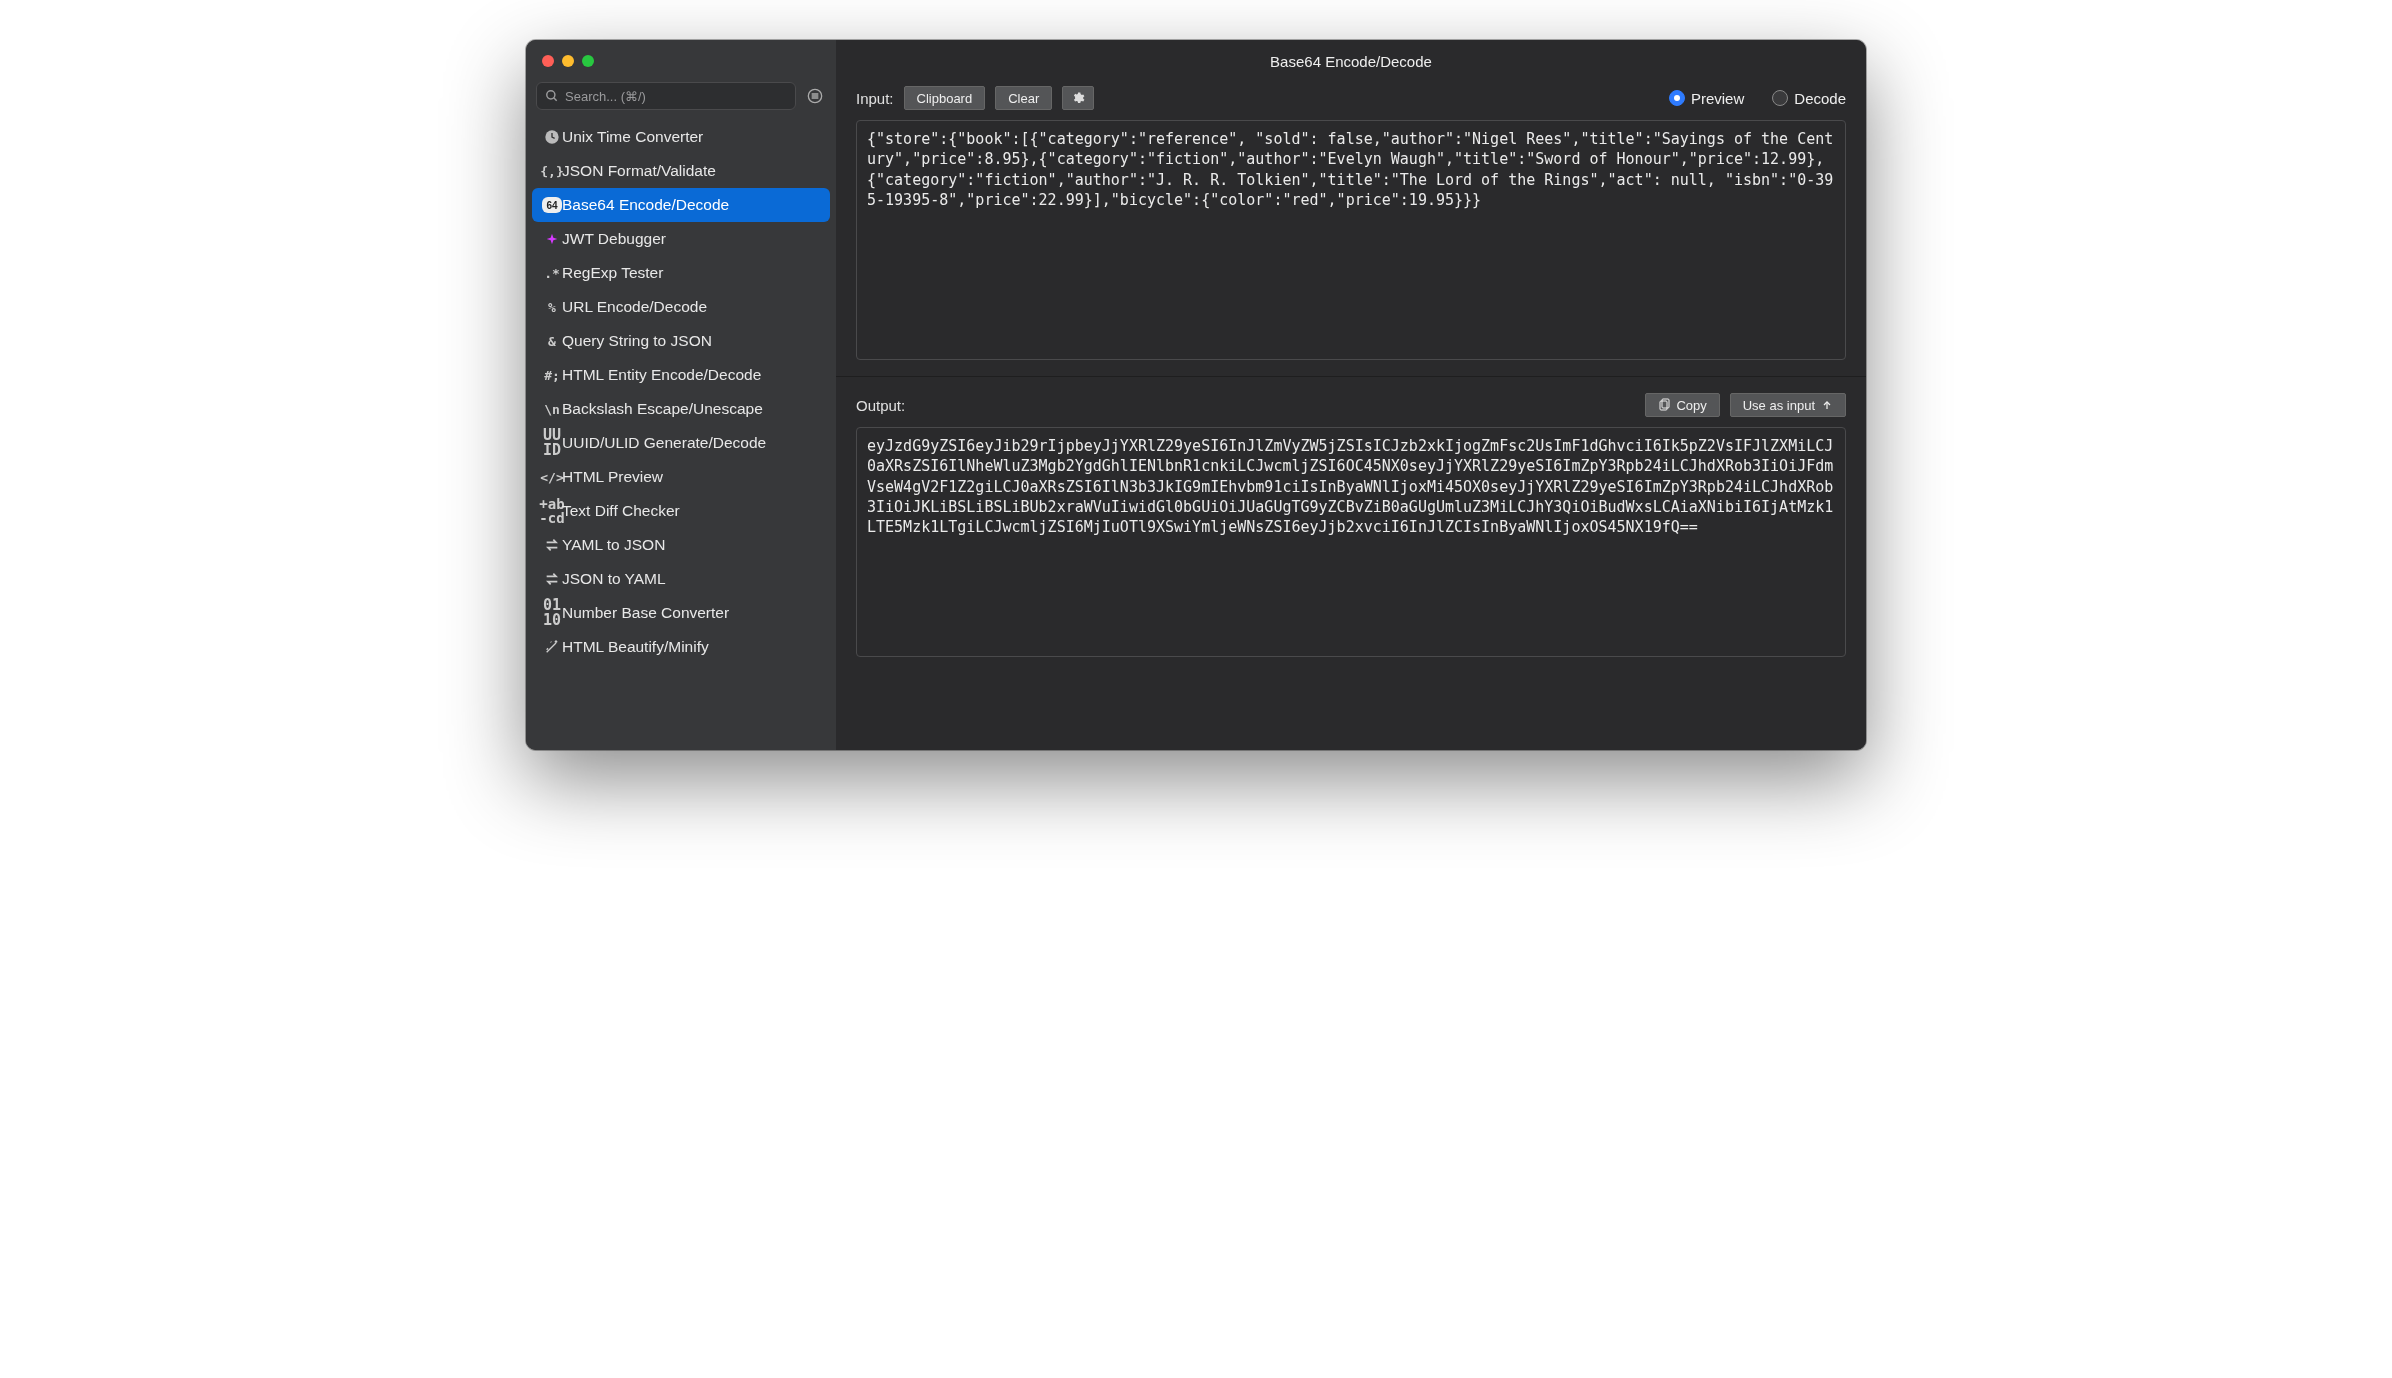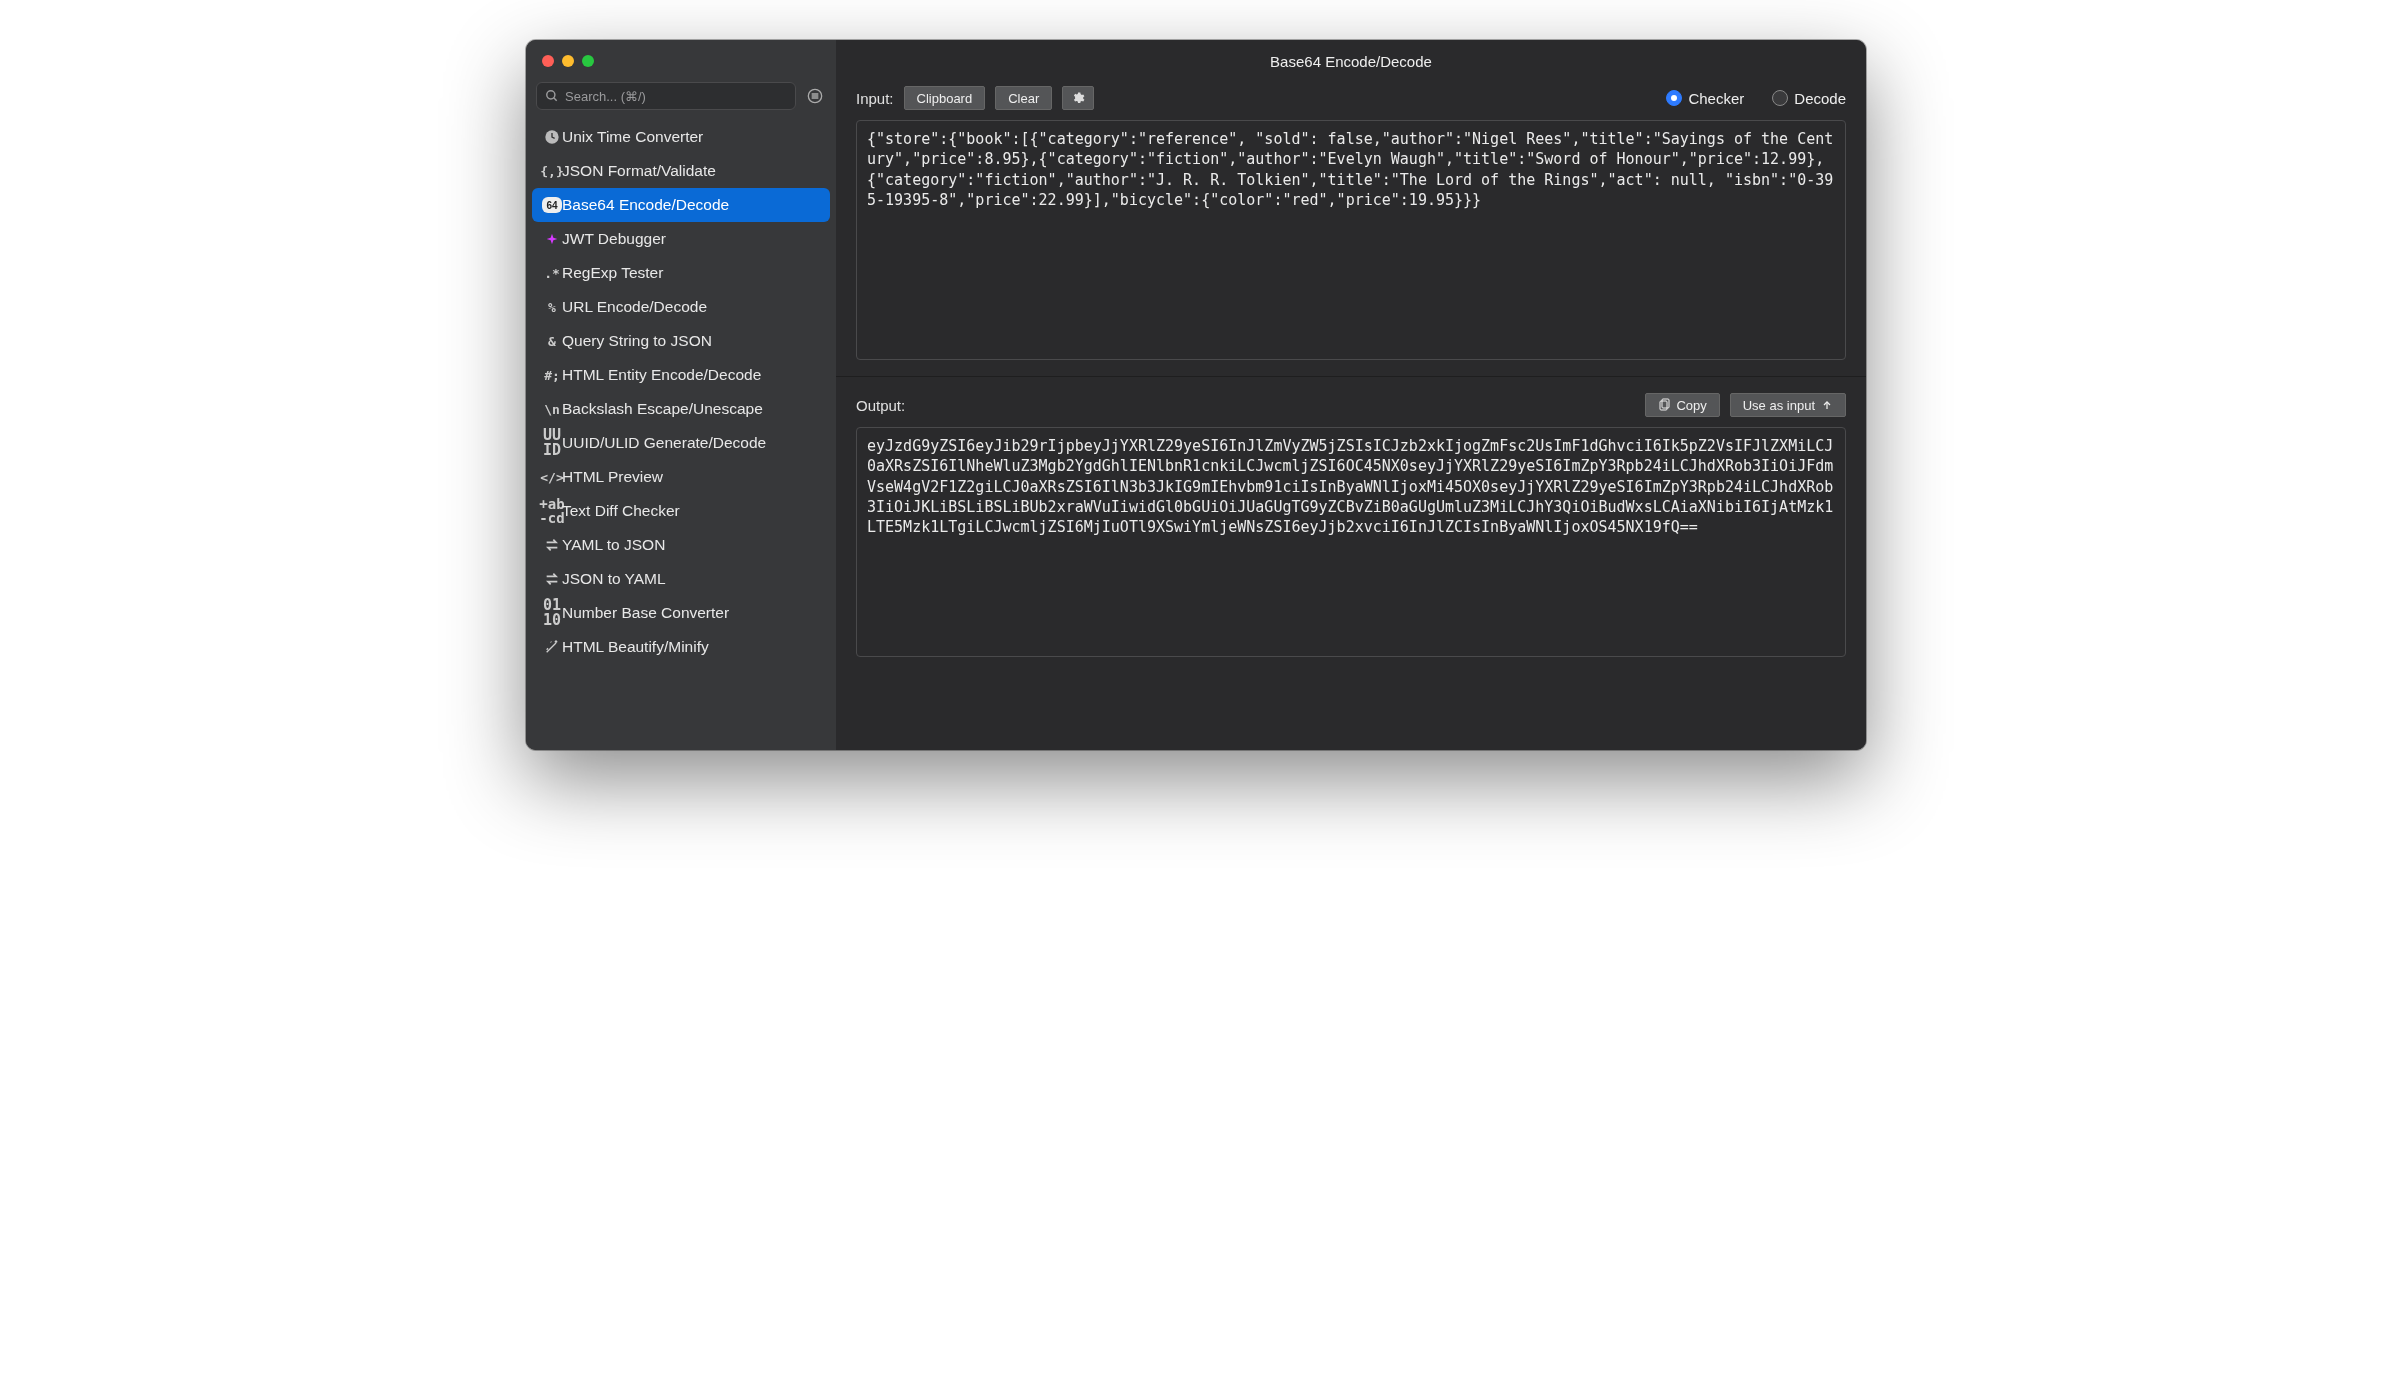--- a/index.html
+++ b/index.html
@@ -329,21 +329,21 @@
             <span>Clear</span>
           </button>
         <button class="btn sm">
           <svg width="14" height="14" viewBox="0 0 24 24" fill="#ddd">
               <path d="M12 8a4 4 0 100 8 4 4 0 000-8zm9 4a7 7 0 00-.1-1.2l2.1-1.6-2-3.4-2.5 1A7 7 0 0016.4 5l-.4-2.6h-4L11.6 5a7 7 0 00-2.1.8l-2.5-1-2 3.4 2.1 1.6A7 7 0 007 12c0 .4 0 .8.1 1.2l-2.1 1.6 2 3.4 2.5-1c.6.4 1.3.7 2.1.8l.4 2.6h4l.4-2.6c.8-.1 1.5-.4 2.1-.8l2.5 1 2-3.4-2.1-1.6c.1-.4.1-.8.1-1.2z"></path>
             </svg>
         </button>
         <div class="spacer"></div>
         <label class="radio active">
           <span class="dot"></span>
-          <span>Checker</span>
+          <span>Preview</span>
         </label>
         <label class="radio">
           <span class="dot"></span>
           <span>Decode</span>
         </label>
       </div>
 
       <div class="textbox input-box">{"store":{"book":[{"category":"reference", "sold": false,"author":"Nigel Rees","title":"Sayings of the Century","price":8.95},{"category":"fiction","author":"Evelyn Waugh","title":"Sword of Honour","price":12.99},{"category":"fiction","author":"J. R. R. Tolkien","title":"The Lord of the Rings","act": null, "isbn":"0-395-19395-8","price":22.99}],"bicycle":{"color":"red","price":19.95}}}</div>
 
       <div class="hr"></div>

